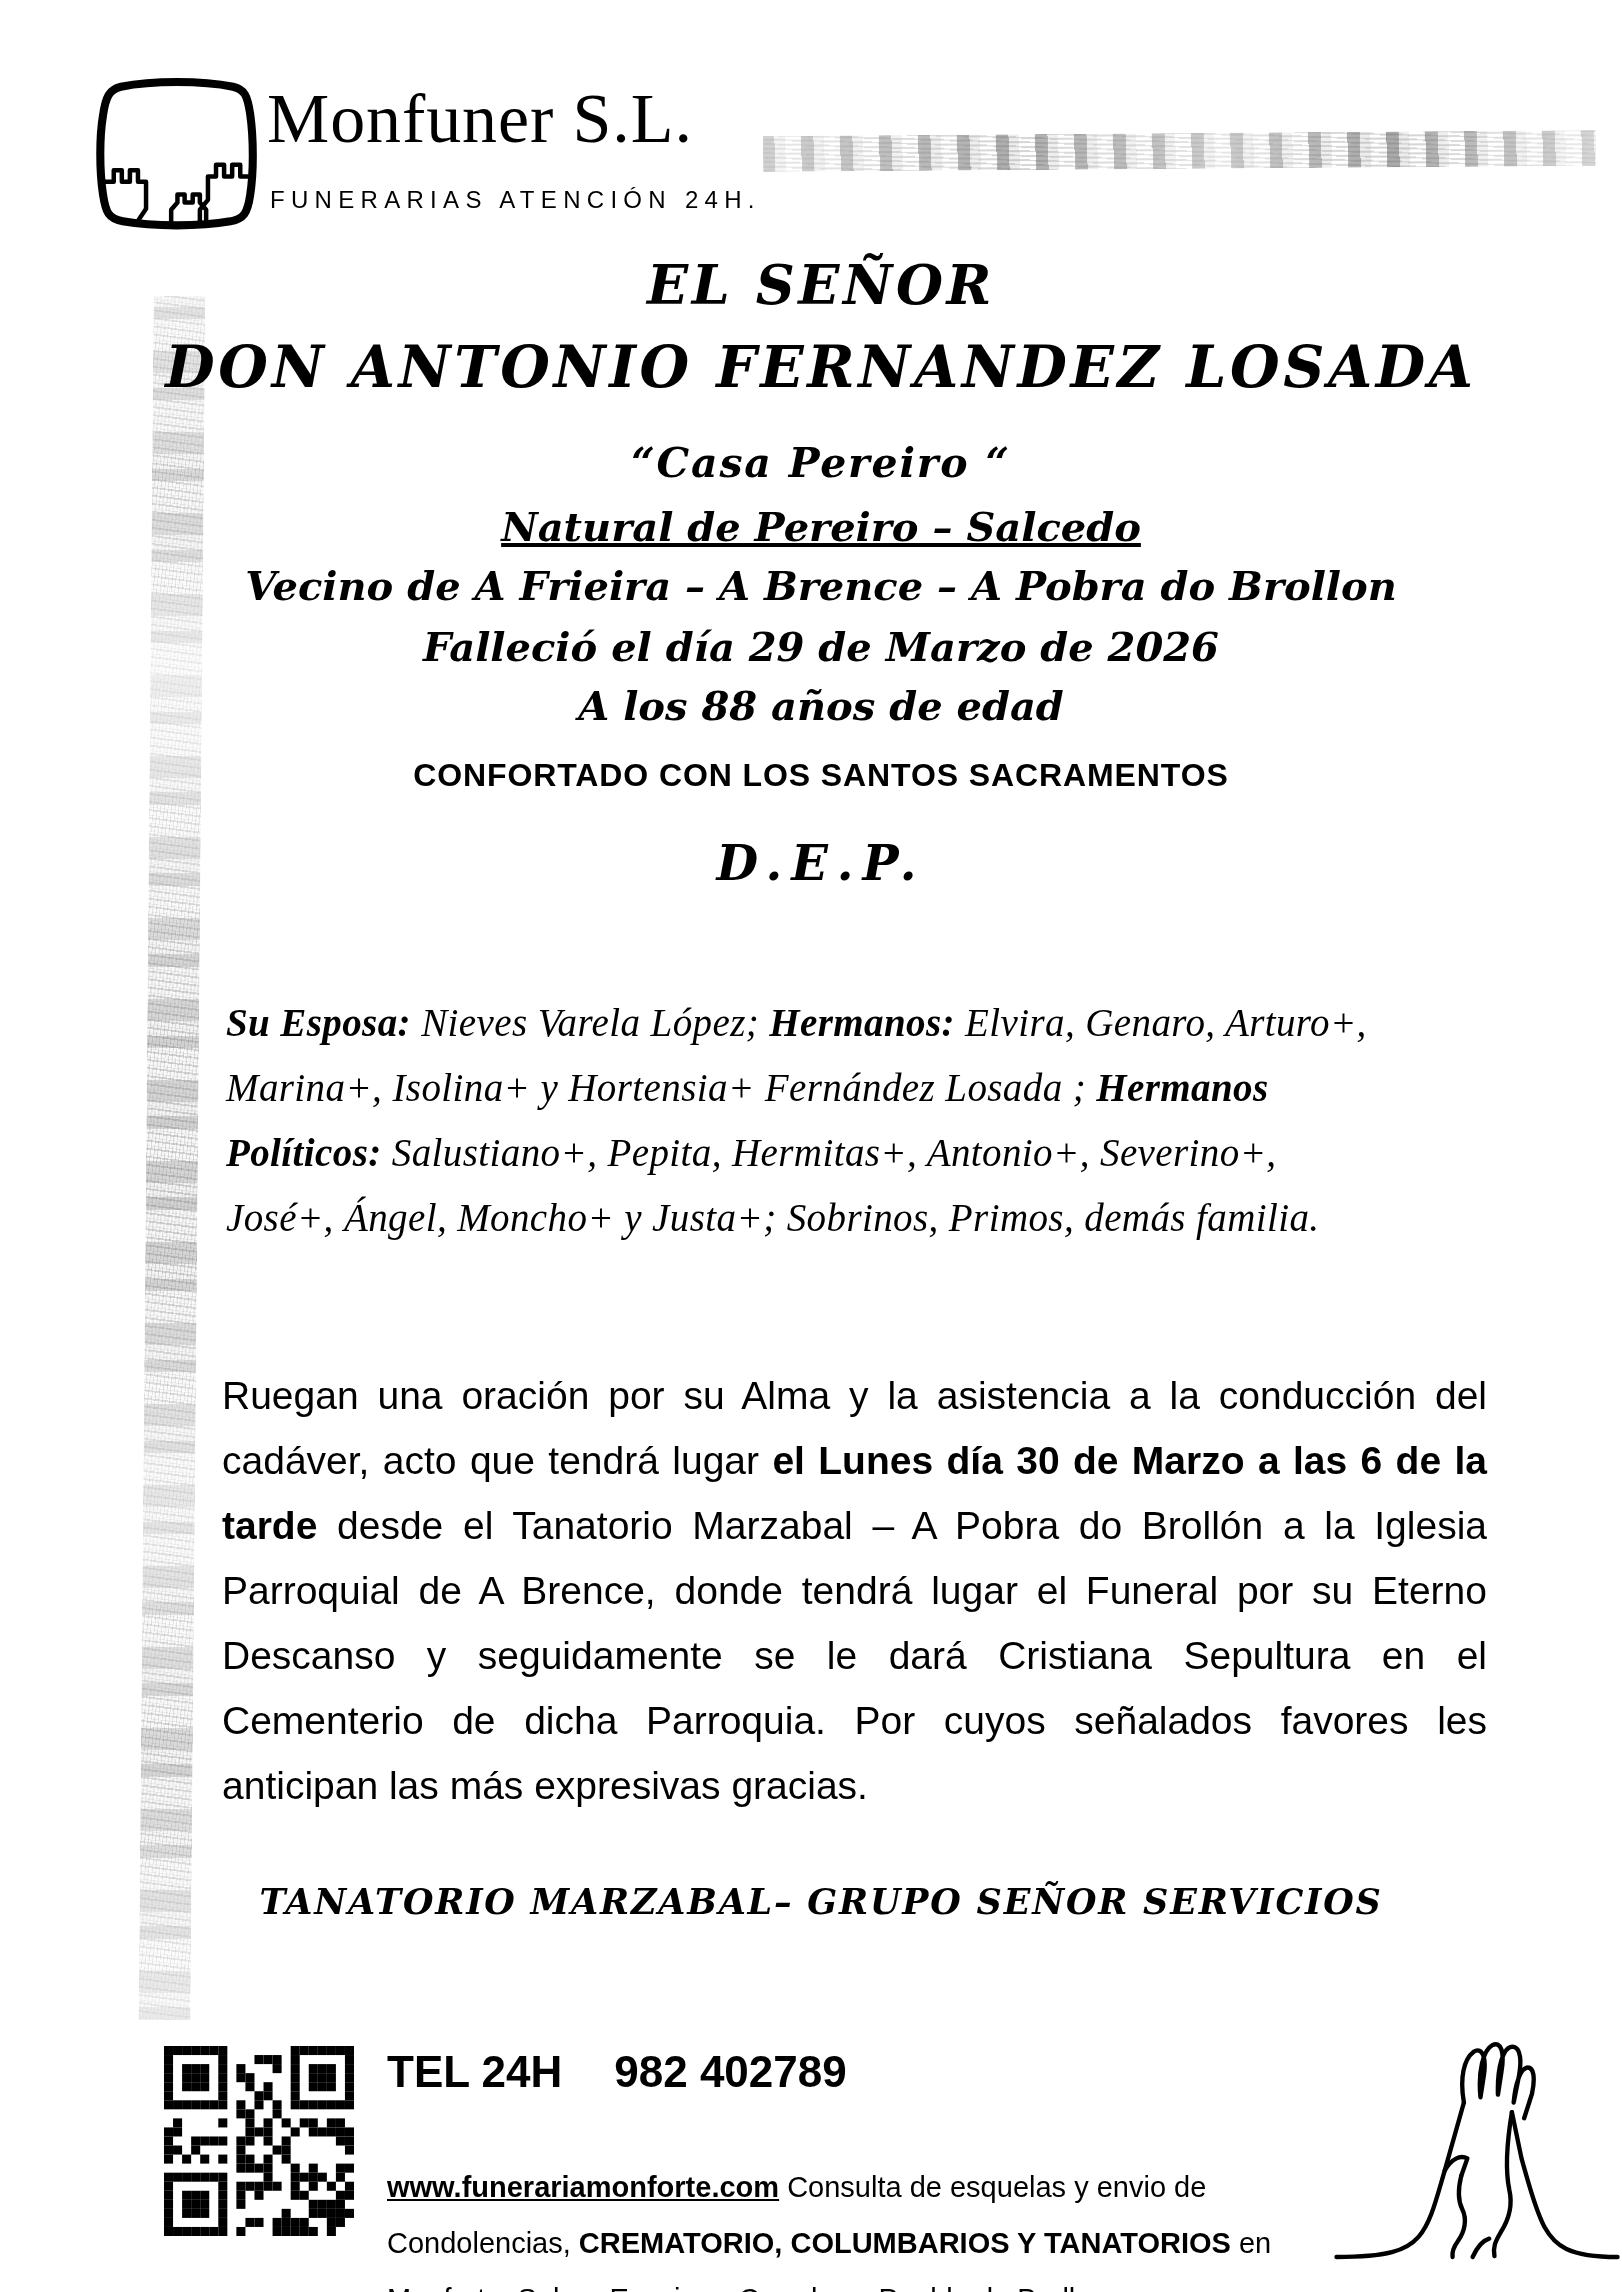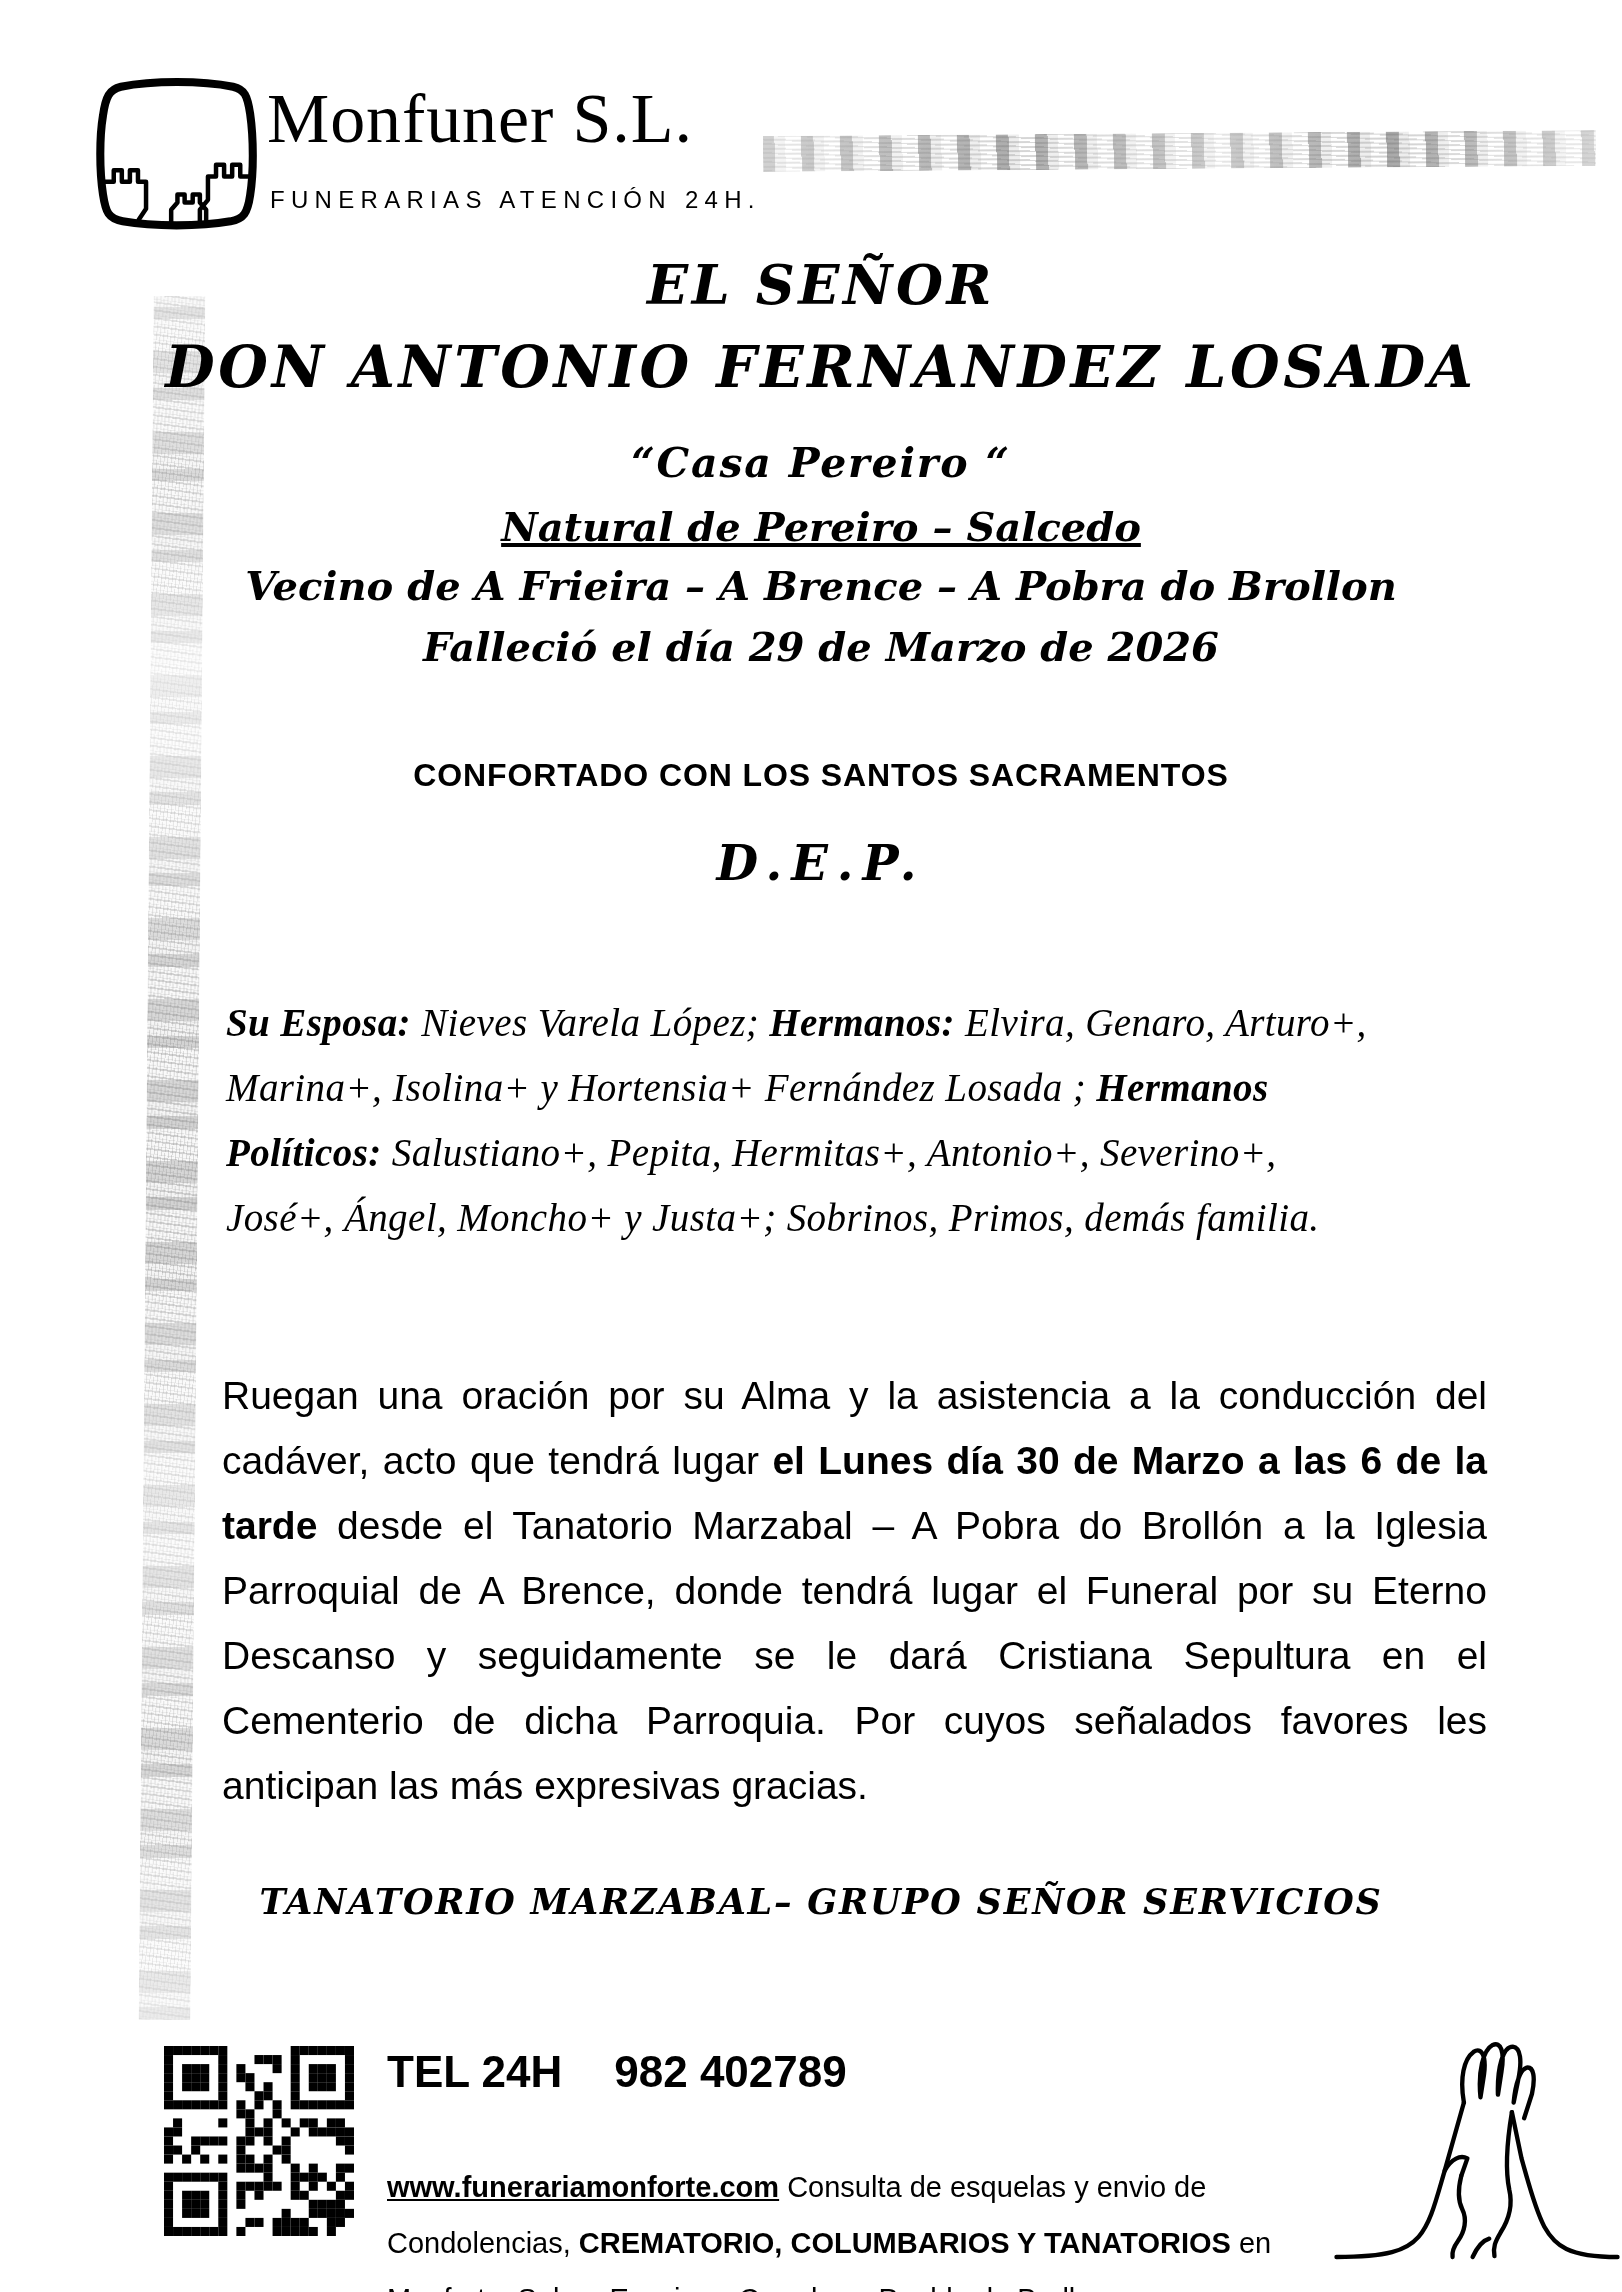--- a/index.html
+++ b/index.html
@@ -101,20 +101,21 @@
   </svg>
   <div class="brand-name">Monfuner S.L.</div>
   <div class="brand-tagline">FUNERARIAS ATENCIÓN 24H.</div>
 
   <div class="center script h-honorific">EL SEÑOR</div>
   <div class="center script h-house">“Casa Pereiro “</div>
   <div class="center script h-name">DON ANTONIO FERNANDEZ LOSADA</div>
   <div class="center script h-origin">Natural de  Pereiro – Salcedo</div>
   <div class="center script h-residence">Vecino de A Frieira – A Brence – A Pobra do Brollon</div>
   <div class="center script h-death">Falleció el día 29 de Marzo de 2026</div>
+  <div class="center script h-age">A los 88 años de edad</div>
   <div class="center h-sacraments">CONFORTADO CON LOS SANTOS SACRAMENTOS</div>
   <div class="center script h-rip">D.E.P.</div>
 
   <p class="family-par"><span class="b">Su Esposa:</span><span> Nieves Varela López; </span><span class="b">Hermanos:</span><span> Elvira, Genaro, Arturo+, Marina+, Isolina+ y Hortensia+ Fernández Losada ; </span><span class="b">Hermanos Políticos:</span><span> Salustiano+, Pepita, Hermitas+, Antonio+, Severino+, José+, Ángel, Moncho+ y Justa+; Sobrinos, Primos, demás familia.</span></p>
 
   <p class="announce-par"><span>Ruegan una oración por su Alma y la asistencia a la conducción del cadáver, acto que tendrá lugar </span><span class="b">el Lunes día 30 de Marzo  a las 6 de la tarde</span><span>  desde el Tanatorio Marzabal – A Pobra do Brollón a la Iglesia  Parroquial  de A Brence, donde tendrá lugar el Funeral por su Eterno Descanso y seguidamente se le dará Cristiana Sepultura en el Cementerio de dicha Parroquia. Por cuyos señalados favores les anticipan las más expresivas gracias.</span></p>
 
   <div class="center script tanatorio-line">TANATORIO  MARZABAL– GRUPO SEÑOR SERVICIOS</div>
 
   <svg id="qr-svg" class="qr-svg" viewBox="0 0 210 210" aria-hidden="true">

